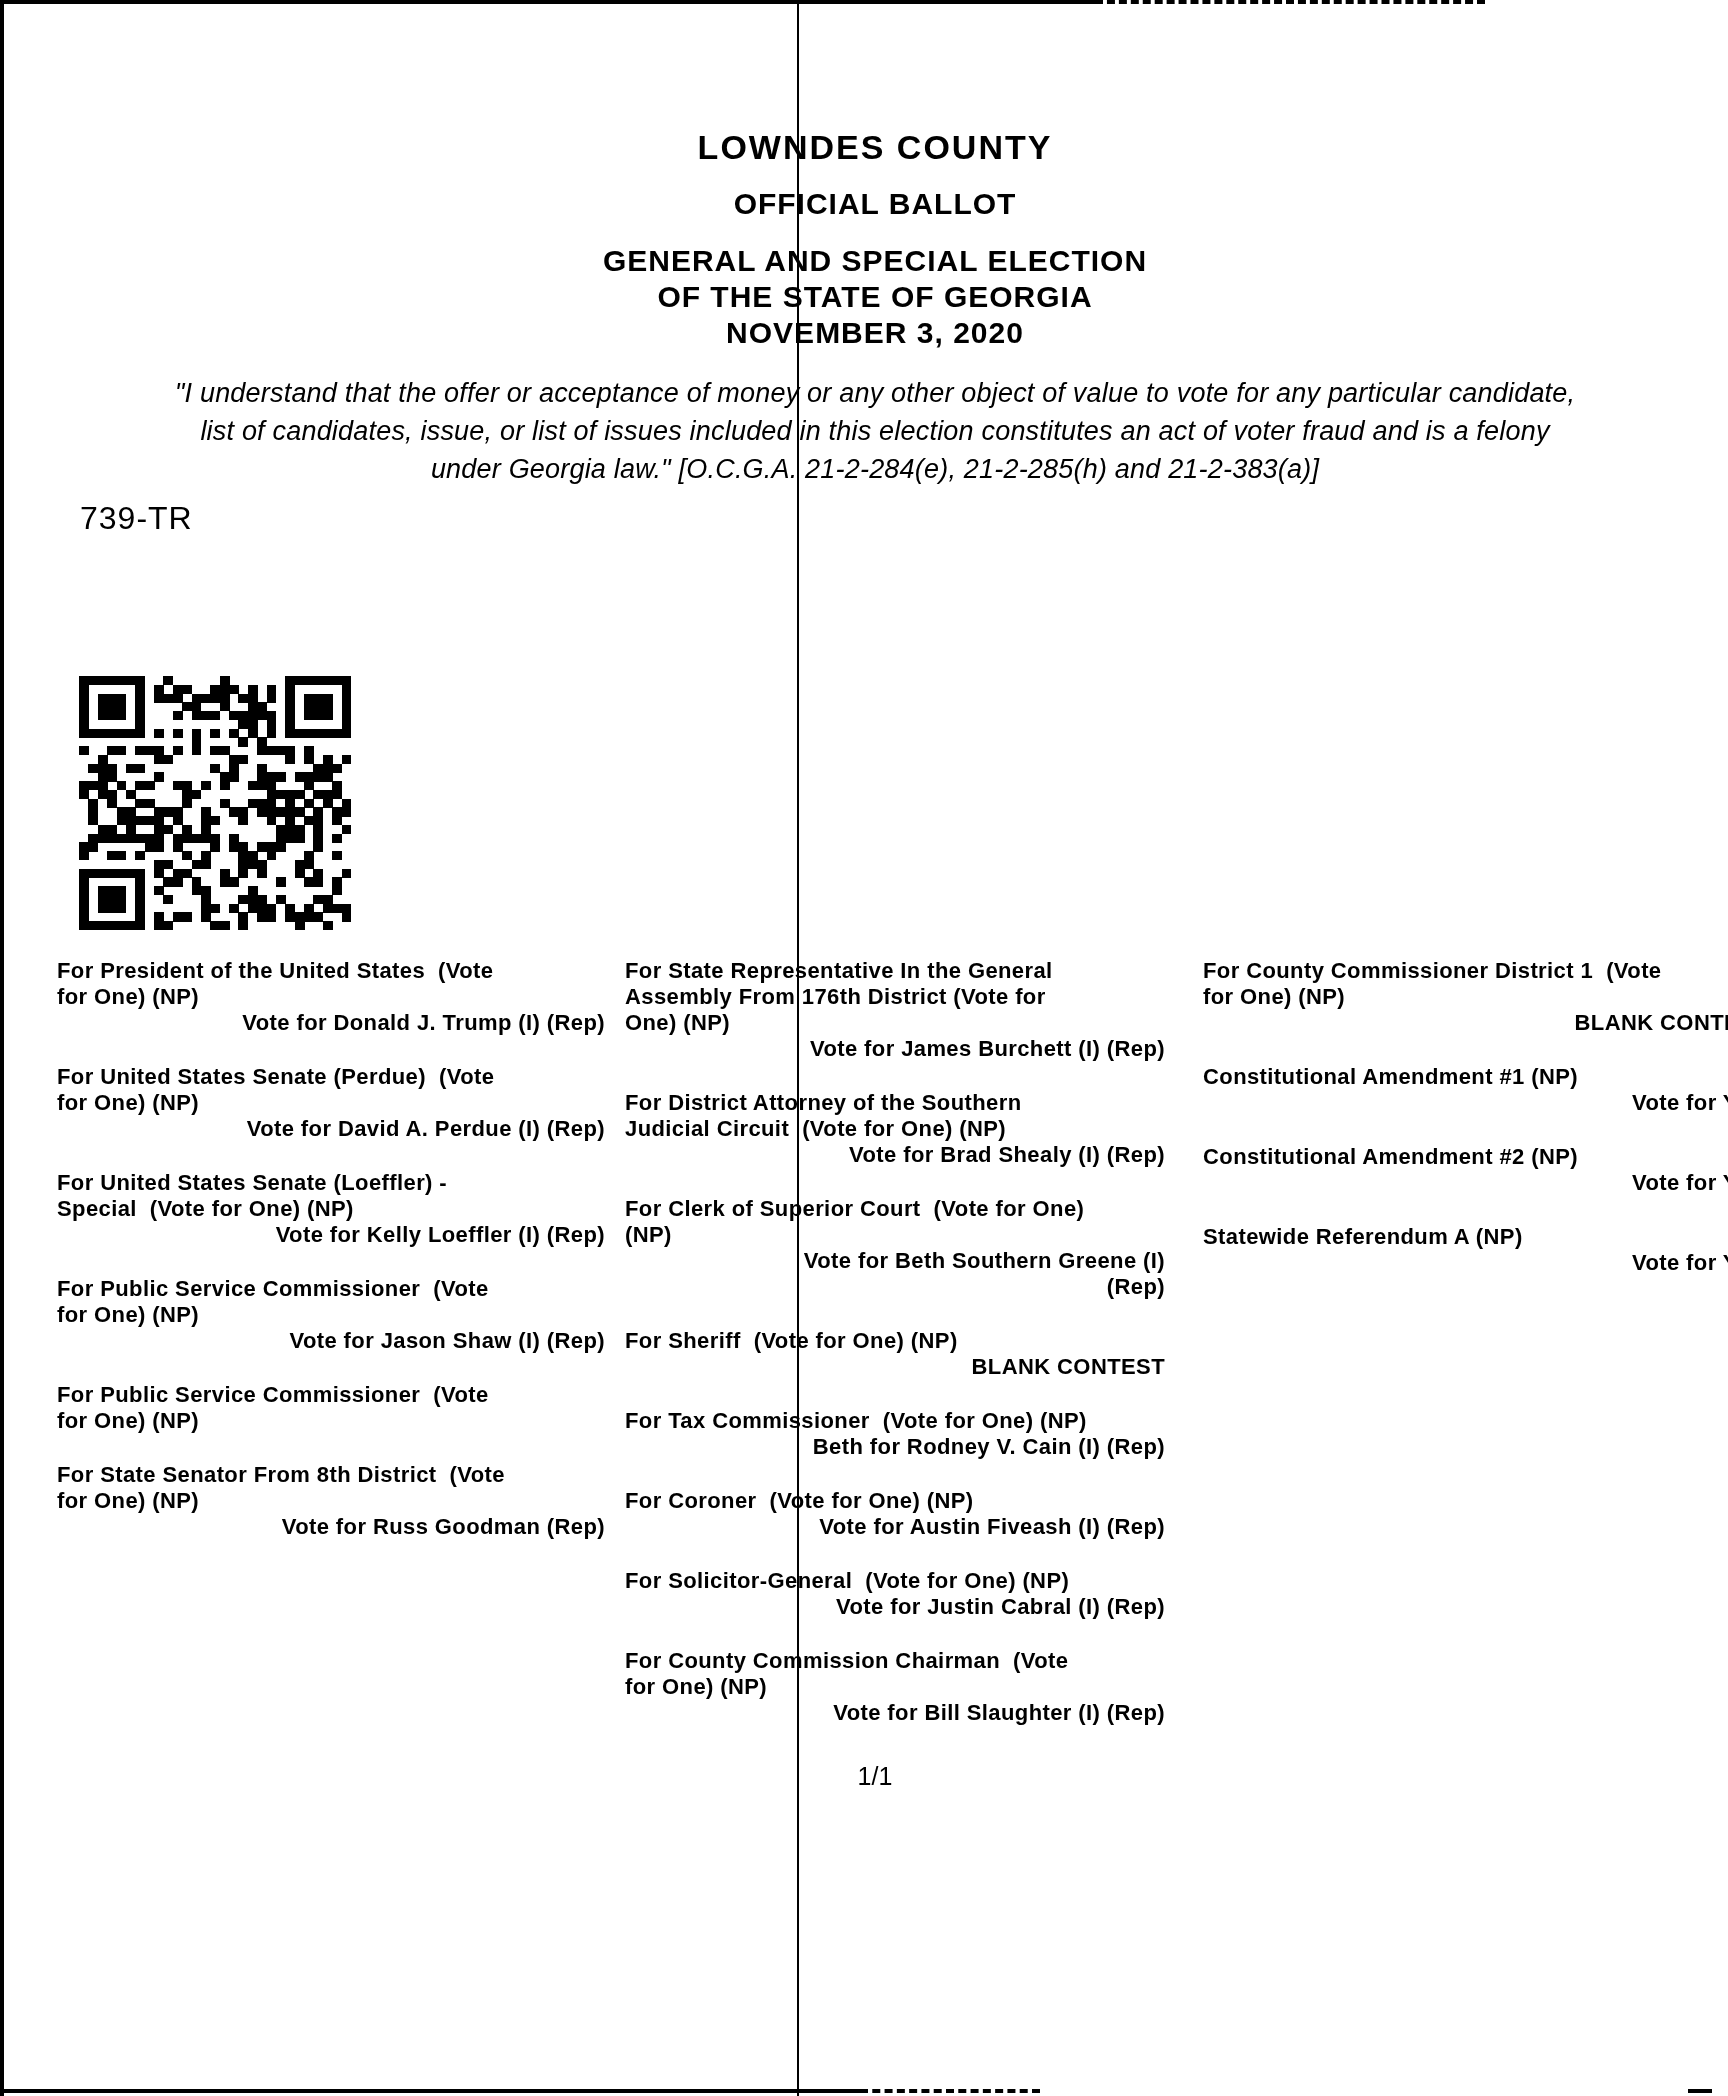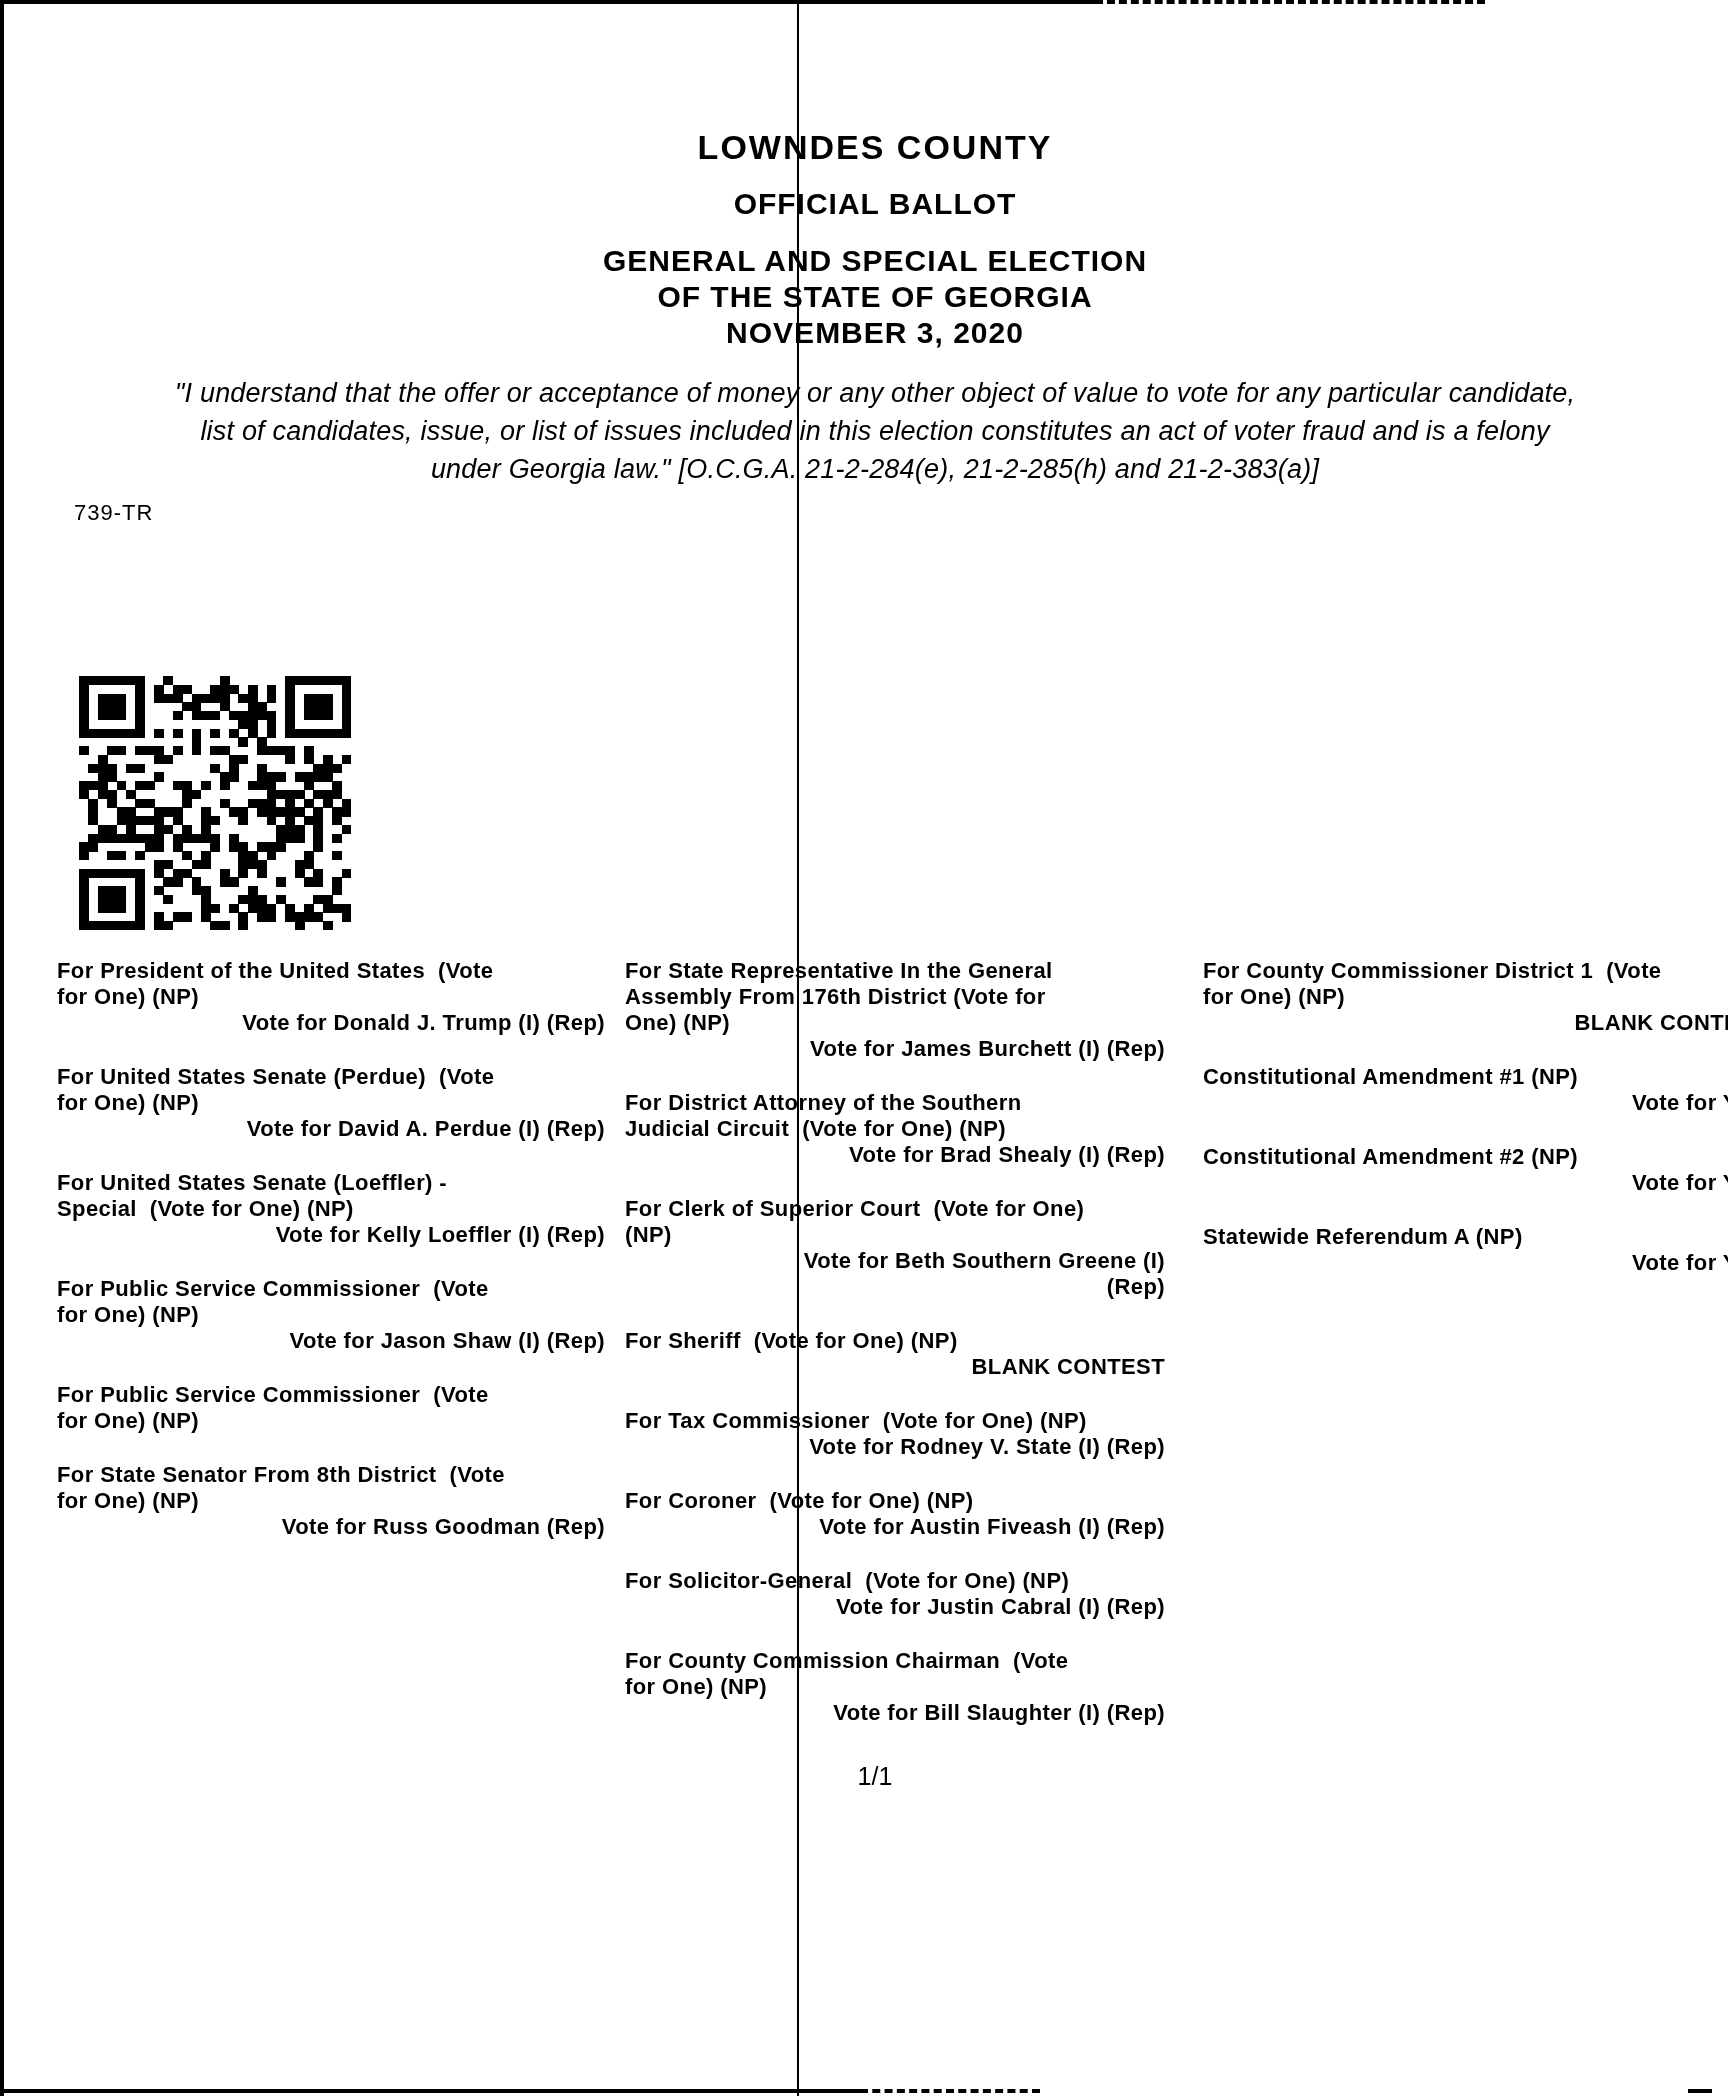--- a/index.html
+++ b/index.html
@@ -26,21 +26,21 @@
   .county-title{font-size:34px;letter-spacing:2px;margin:0 0 20px 0;}
   .ballot-title{font-size:30px;letter-spacing:1px;margin:0 0 22px 0;}
   .election-title div{font-size:30px;letter-spacing:1px;line-height:36px;}
 
   .disclaimer{
     position:absolute;left:20px;top:374px;width:1710px;
     text-align:center;font-style:italic;font-size:27px;line-height:38px;
     white-space:pre-wrap;letter-spacing:0.2px;
   }
 
-  .ballot-id{position:absolute;left:74px;top:500px;font-size:22px;letter-spacing:1px;}
+  .ballot-id{position:absolute;left:80px;top:500px;font-size:32px;letter-spacing:1px;}
 
   .qr{position:absolute;left:79px;top:676px;width:272px;height:254px;}
 
   
   .col{position:absolute;top:958px;font-size:22px;line-height:26px;letter-spacing:0.4px;font-weight:bold;}
   #col-0{left:57px;width:548px;}
   #col-1{left:625px;width:540px;}
   #col-2{left:1163px;width:565px;margin-left:40px;}
   .contest{margin:0 0 28px 0;}
   .contest-title{white-space:pre-wrap;}
@@ -528,21 +528,21 @@
 (Rep)</div>
   </div>
 
   <div class="contest">
     <div class="contest-title">For Sheriff  (Vote for One) (NP)</div>
     <div class="contest-selection">BLANK CONTEST</div>
   </div>
 
   <div class="contest">
     <div class="contest-title">For Tax Commissioner  (Vote for One) (NP)</div>
-    <div class="contest-selection">Vote for Rodney V. State (I) (Rep)</div>
+    <div class="contest-selection">Beth for Rodney V. Cain (I) (Rep)</div>
   </div>
 
   <div class="contest">
     <div class="contest-title">For Coroner  (Vote for One) (NP)</div>
     <div class="contest-selection">Vote for Austin Fiveash (I) (Rep)</div>
   </div>
 
   <div class="contest">
     <div class="contest-title">For Solicitor-General  (Vote for One) (NP)</div>
     <div class="contest-selection">Vote for Justin Cabral (I) (Rep)</div>

